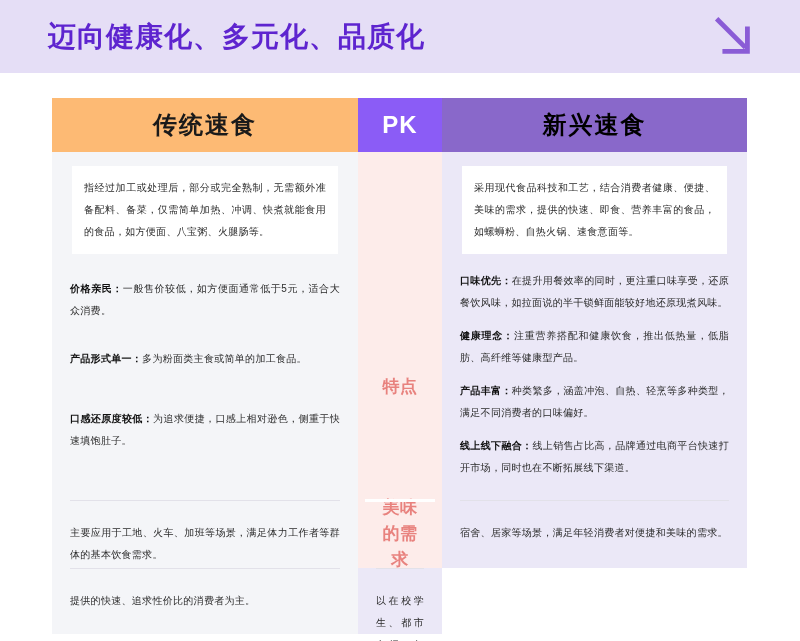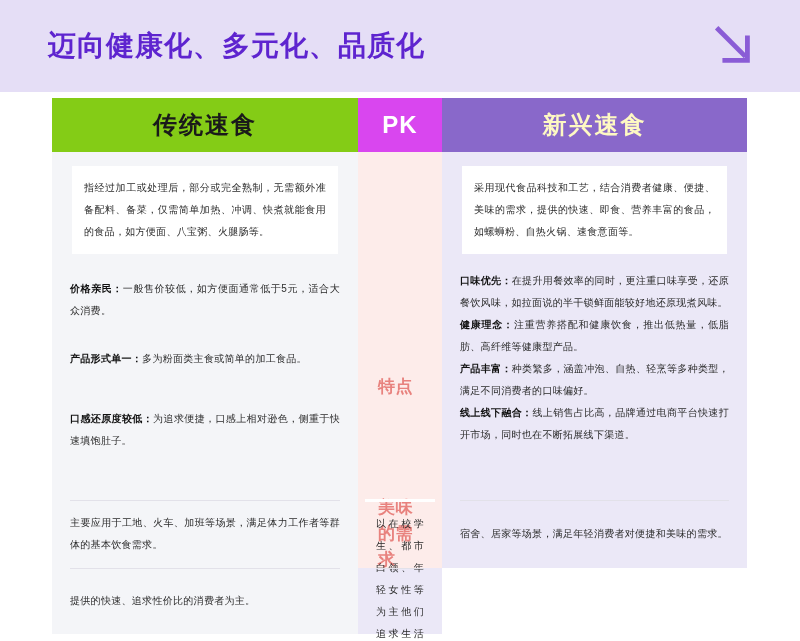--- a/index.html
+++ b/index.html
@@ -3,62 +3,62 @@
 <meta charset="utf-8">
 <style>
   html,body{margin:0;padding:0;}
   .page{
     position:relative;width:800px;height:641px;background:#ffffff;
     font-family:"Liberation Sans","DejaVu Sans",sans-serif;overflow:hidden;
     color:#2b2b2b;
   }
   
   .banner{
-    position:absolute;top:0;left:0;width:800px;height:92px;background:#e5def6;
+    position:absolute;top:0;left:0;width:800px;height:73px;background:#e5def6;
     display:flex;align-items:center;justify-content:space-between;
     padding:0 42px 0 48px;box-sizing:border-box;
   }
   .banner-title{font-size:28px;font-weight:bold;color:#5e24cf;letter-spacing:1px;}
   .banner-arrow{width:50px;height:50px;display:block;}
   
   .pk-table{
     position:absolute;left:52px;top:98px;width:695px;height:536px;
     display:grid;grid-template-columns:306px 84px 305px;
     grid-template-rows:54px 348px 68px 66px;
   }
   .cell{position:relative;box-sizing:border-box;}
   .bg-left{background:#f4f5f8;}
   .bg-mid{background:#fdecea;}
   .bg-right{background:#ebe8f7;}
   .hdr{display:flex;align-items:center;justify-content:center;font-weight:bold;font-size:24px;letter-spacing:2px;}
-  .hdr-left{background:#84cc16;color:#1a1a1a;}
-  .hdr-mid{background:#d946ef;color:#ffffff;letter-spacing:1px;}
-  .hdr-right{background:#8968ca;color:#fef9c3;}
+  .hdr-left{background:#fdba74;color:#1a1a1a;}
+  .hdr-mid{background:#8b5cf6;color:#ffffff;letter-spacing:1px;}
+  .hdr-right{background:#8968ca;color:#000000;}
   
   .d-side::before{content:"";position:absolute;top:0;left:18px;right:18px;height:1px;background:#e2e1e9;}
   .d-mid::before{content:"";position:absolute;top:-1px;left:7px;right:7px;height:3px;background:#ffffff;}
   
   .txt{font-size:10px;line-height:22px;letter-spacing:0.3px;text-align:justify;}
   .txt b{color:#111111;}
   .def-card{
     background:#ffffff;margin:14px 2px 0 2px;padding:11px 12px;
   }
   .features-cell{padding:0 18px;}
   .feature{margin:0;}
   .col-l .def-card{margin-bottom:24px;}
   .col-l .feature:nth-of-type(2){margin-top:26px;}
   .col-l .feature:nth-of-type(3){margin-top:38px;}
   .col-l .feature:nth-of-type(4){margin-top:2px;}
   .col-r .def-card{margin-bottom:16px;}
-  .col-r .feature + .feature{}
-  .simple-cell{display:flex;align-items:center;padding:12px 18px;}
+  .col-r .feature + .feature{margin-top:11px;}
+  .simple-cell{display:flex;align-items:flex-start;padding:12px 18px;}
   .mid-cell{display:flex;align-items:center;justify-content:center;}
   .mid-label{
     color:#e8827e;font-weight:bold;font-size:17px;line-height:26px;
-    width:44px;text-align:left;letter-spacing:0.5px;word-break:break-all;
+    width:44px;text-align:center;letter-spacing:0.5px;word-break:break-all;
   }
   .mid-feature{align-items:flex-start;}
   .mid-feature .mid-label{margin-top:222px;}
 </style>
 </head>
 <body>
 
 <div class="page">
 
   <div class="banner">

